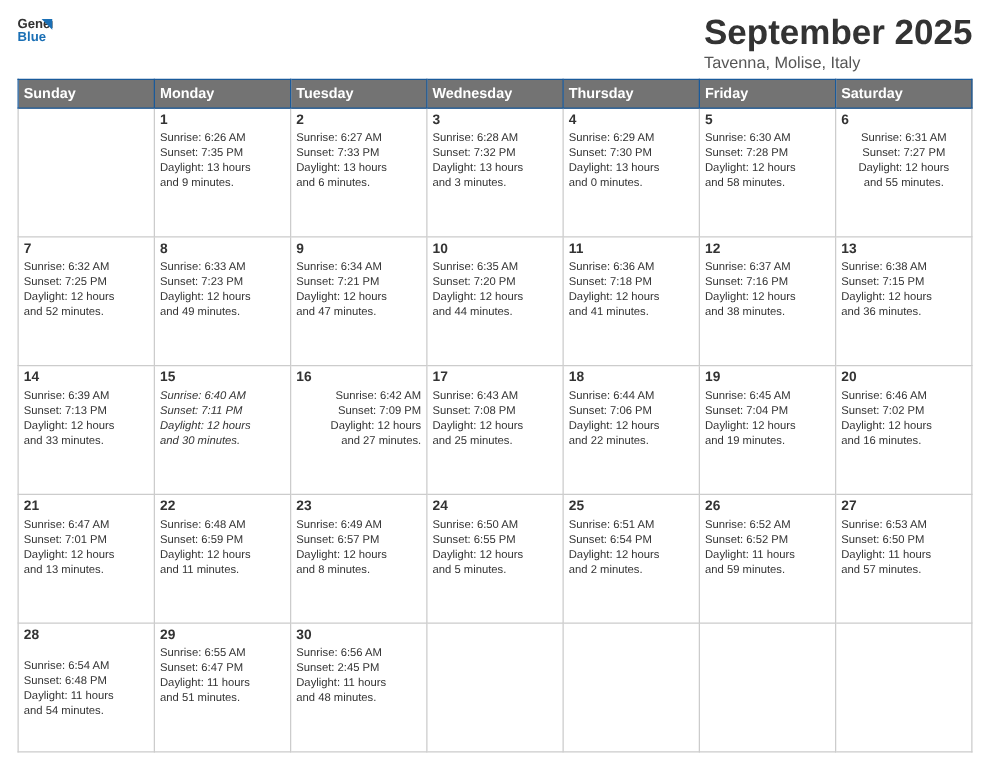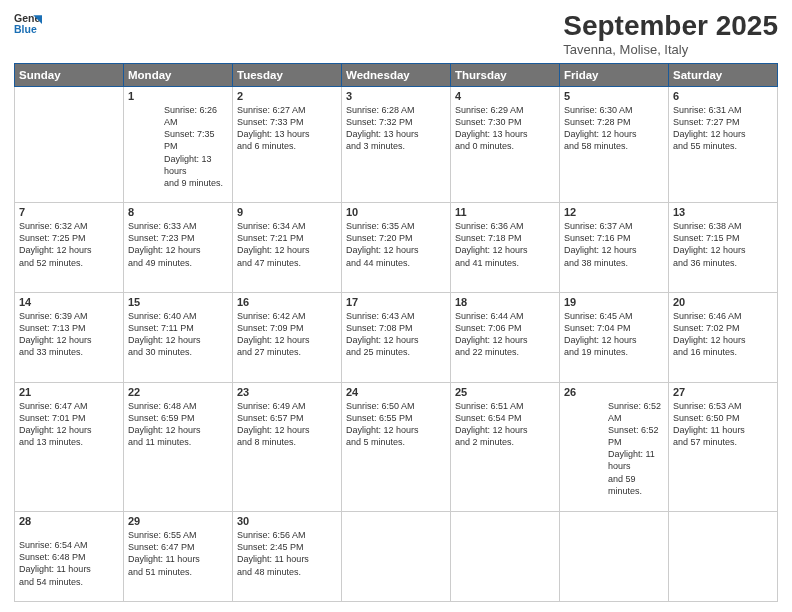--- a/index.html
+++ b/index.html
@@ -110,21 +110,21 @@
         <th>Thursday</th>
         <th>Friday</th>
         <th>Saturday</th>
       </tr>
     </thead>
     <tbody id="calendar-body">
     <tr>
           <td class="empty-cell"></td>
           <td>
             <div class="day-num">1</div>
-            <div class="day-info" style="white-space: pre-line; margin-left: 36px;">Sunrise: 6:26 AM
+            <div class="day-info" style="white-space: pre-line;">Sunrise: 6:26 AM
 Sunset: 7:35 PM
 Daylight: 13 hours
 and 9 minutes.</div>
           </td>
           <td>
             <div class="day-num">2</div>
             <div class="day-info" style="white-space: pre-line;">Sunrise: 6:27 AM
 Sunset: 7:33 PM
 Daylight: 13 hours
 and 6 minutes.</div>
@@ -145,21 +145,21 @@
           </td>
           <td>
             <div class="day-num">5</div>
             <div class="day-info" style="white-space: pre-line;">Sunrise: 6:30 AM
 Sunset: 7:28 PM
 Daylight: 12 hours
 and 58 minutes.</div>
           </td>
           <td>
             <div class="day-num">6</div>
-            <div class="day-info" style="white-space: pre-line;">Sunrise: 6:31 AM
+            <div class="day-info" style="white-space: pre-line; text-align: center;">Sunrise: 6:31 AM
 Sunset: 7:27 PM
 Daylight: 12 hours
 and 55 minutes.</div>
           </td>
         </tr>
         <tr>
           <td>
             <div class="day-num">7</div>
             <div class="day-info" style="white-space: pre-line;">Sunrise: 6:32 AM
 Sunset: 7:25 PM
@@ -212,28 +212,28 @@
         <tr>
           <td>
             <div class="day-num">14</div>
             <div class="day-info" style="white-space: pre-line;">Sunrise: 6:39 AM
 Sunset: 7:13 PM
 Daylight: 12 hours
 and 33 minutes.</div>
           </td>
           <td>
             <div class="day-num">15</div>
-            <div class="day-info" style="white-space: pre-line;">Sunrise: 6:40 AM
+            <div class="day-info" style="white-space: pre-line; font-style: italic;">Sunrise: 6:40 AM
 Sunset: 7:11 PM
 Daylight: 12 hours
 and 30 minutes.</div>
           </td>
           <td>
             <div class="day-num">16</div>
-            <div class="day-info" style="white-space: pre-line;">Sunrise: 6:42 AM
+            <div class="day-info" style="white-space: pre-line; text-align: right;">Sunrise: 6:42 AM
 Sunset: 7:09 PM
 Daylight: 12 hours
 and 27 minutes.</div>
           </td>
           <td>
             <div class="day-num">17</div>
             <div class="day-info" style="white-space: pre-line;">Sunrise: 6:43 AM
 Sunset: 7:08 PM
 Daylight: 12 hours
 and 25 minutes.</div>
@@ -291,21 +291,21 @@
           </td>
           <td>
             <div class="day-num">25</div>
             <div class="day-info" style="white-space: pre-line;">Sunrise: 6:51 AM
 Sunset: 6:54 PM
 Daylight: 12 hours
 and 2 minutes.</div>
           </td>
           <td>
             <div class="day-num">26</div>
-            <div class="day-info" style="white-space: pre-line; margin-left: 44px;">Sunrise: 6:52 AM
+            <div class="day-info" style="white-space: pre-line;">Sunrise: 6:52 AM
 Sunset: 6:52 PM
 Daylight: 11 hours
 and 59 minutes.</div>
           </td>
           <td>
             <div class="day-num">27</div>
             <div class="day-info" style="white-space: pre-line;">Sunrise: 6:53 AM
 Sunset: 6:50 PM
 Daylight: 11 hours
 and 57 minutes.</div>

